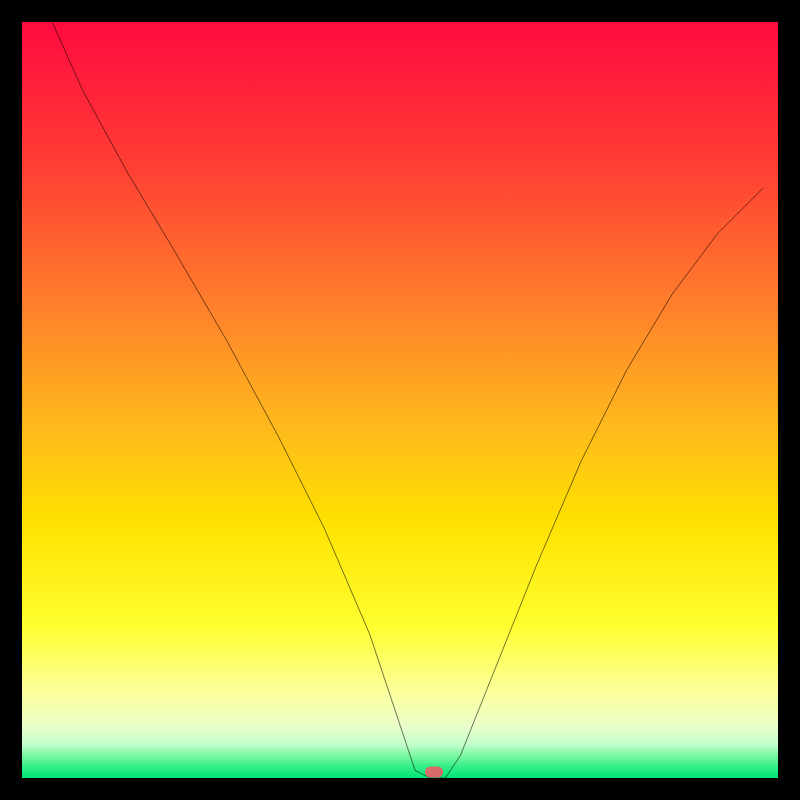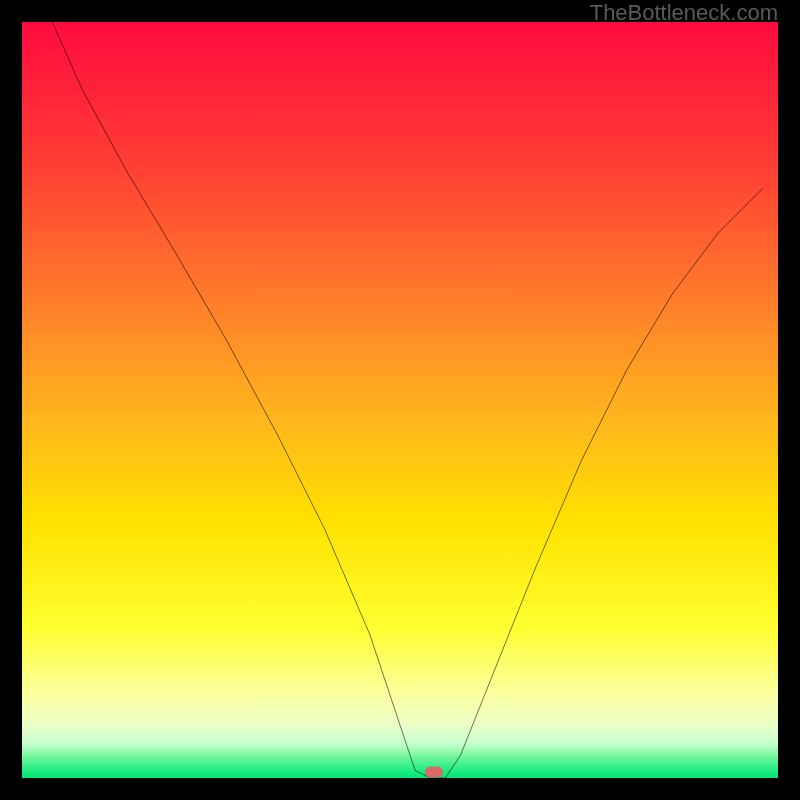--- a/index.html
+++ b/index.html
@@ -100,15 +100,14 @@
                L 80 46
                L 86 36
                L 92 28
                L 98 22" fill="none" stroke="#000000" stroke-width="0.55" stroke-linecap="round" stroke-linejoin="round" vector-effect="non-scaling-stroke"></path>
     </svg>
 
     <div class="marker" style="left:54.5%; top:99.2%;"></div>
 
   </div>
 
-  <div class="watermark">TheBottleneck.com</div>
 
 </div>
 
 </body></html>

